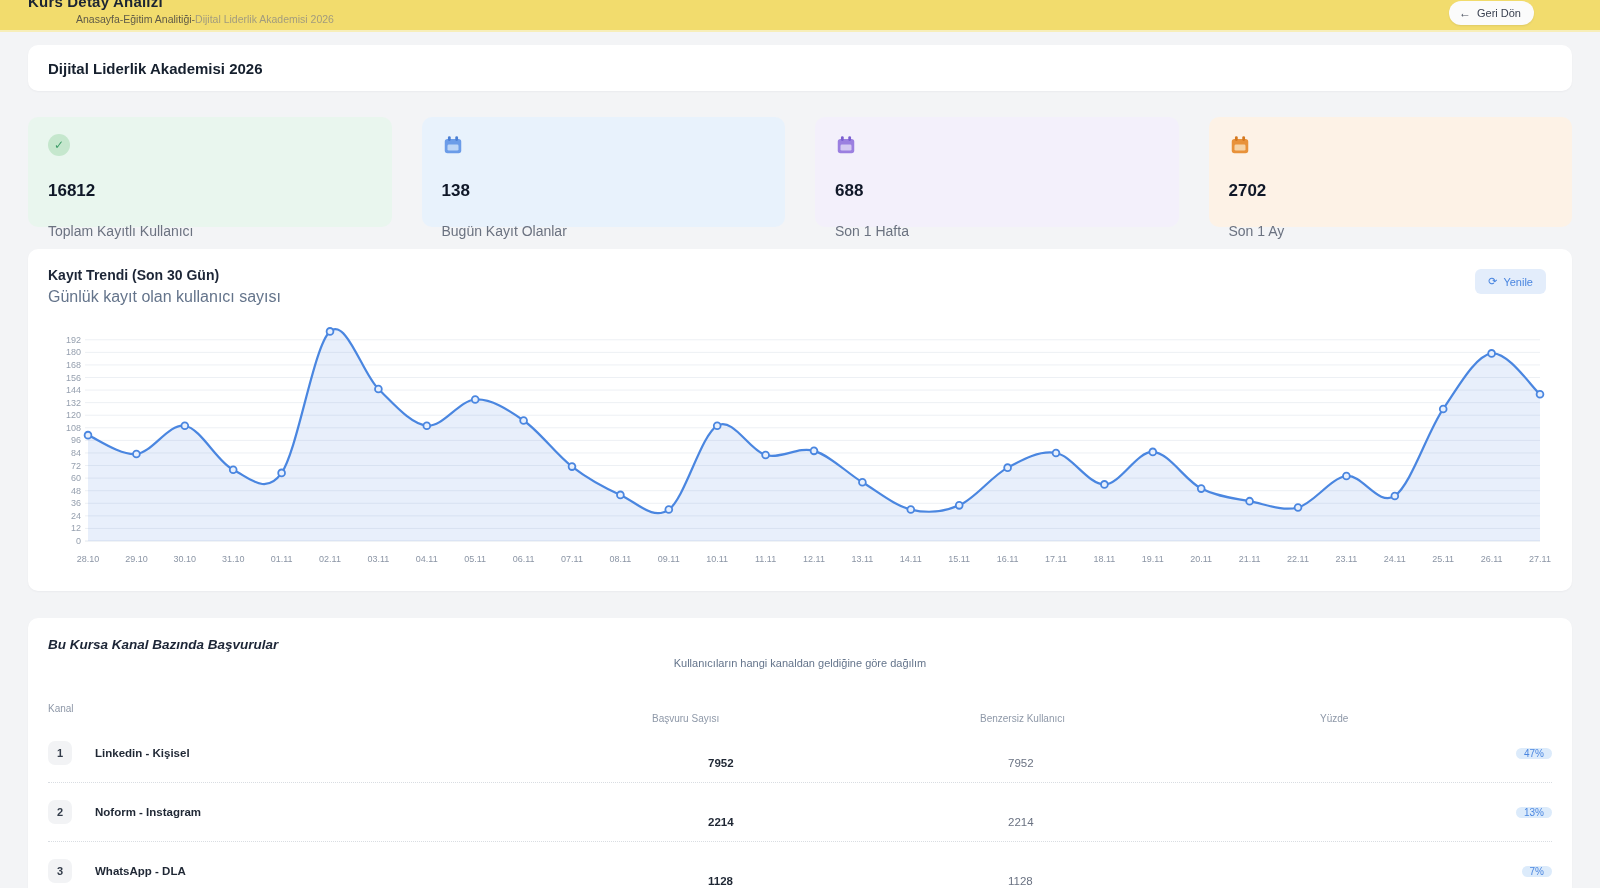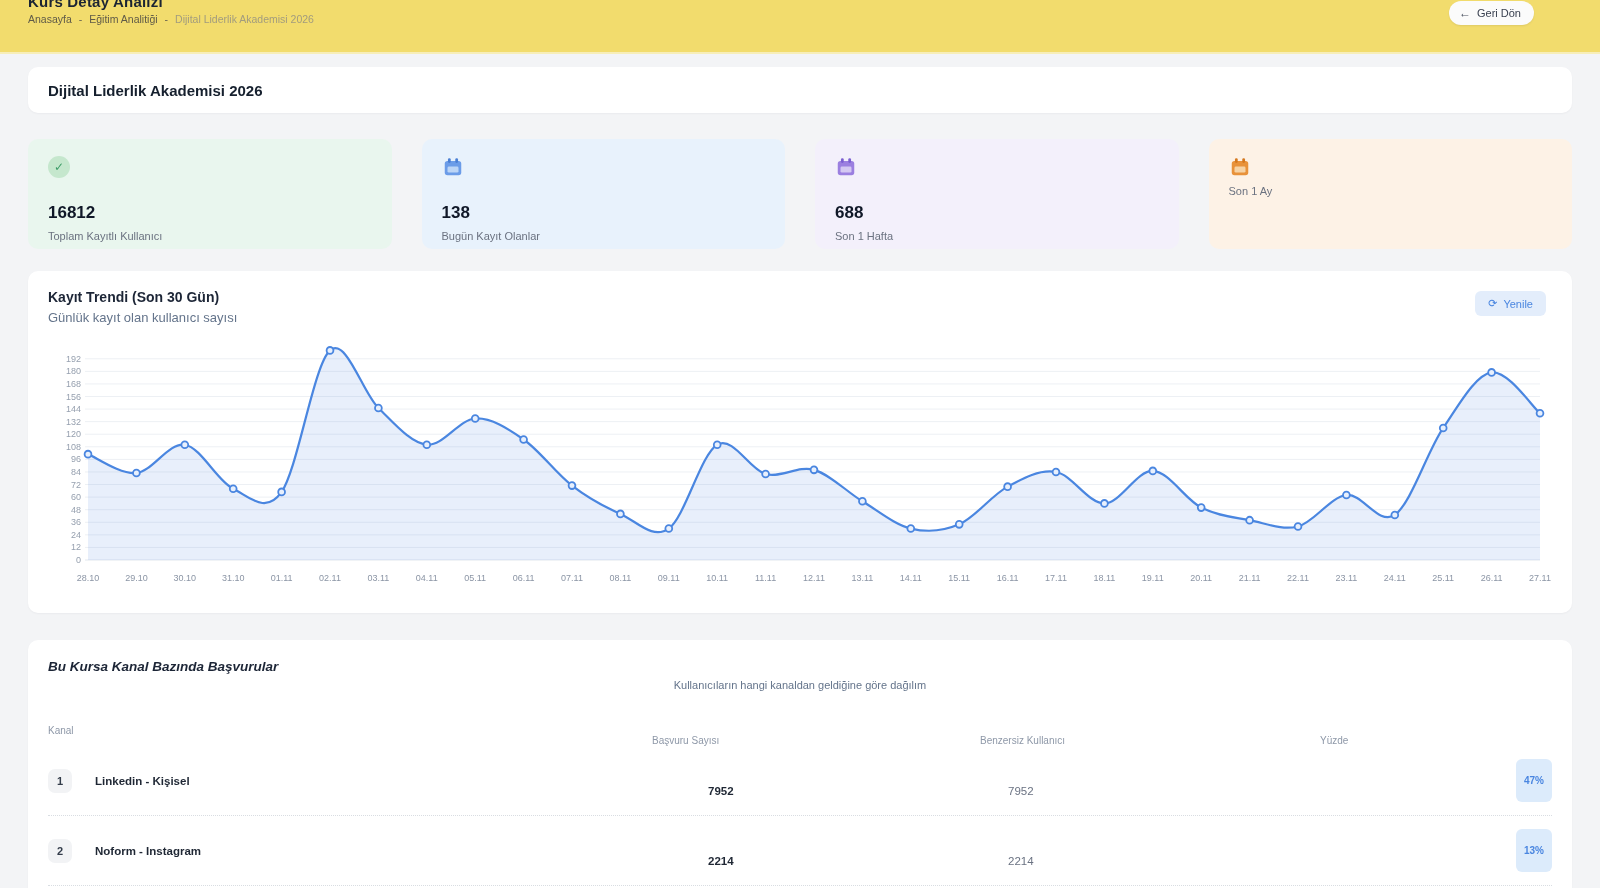--- a/index.html
+++ b/index.html
@@ -1,23 +1,23 @@
 <!DOCTYPE html>
 <html><head>
 <meta charset="utf-8">
 <style>
   * { margin:0; padding:0; box-sizing:border-box; }
   html,body { width:1600px; height:888px; overflow:hidden; background:#f3f4f6;
     font-family:"Liberation Sans","DejaVu Sans",sans-serif; }
 
   
-  .topbar { position:relative; height:54px; background:#f2dc6d; overflow:hidden;
+  .topbar { position:relative; height:32px; background:#f2dc6d; overflow:hidden;
     padding:0 28px; border-bottom:2px solid #f7eeb9; }
   .topbar h1 { margin-top:-7px; font-size:15px; font-weight:bold; color:#1b2433; letter-spacing:.2px; }
-  .crumbs { margin-top:3px; font-size:10.5px; color:#5f5a48; display:flex; gap:7px; align-items:center; }
+  .crumbs { margin-top:3px; font-size:10.5px; color:#5f5a48; display:flex; gap:0; align-items:center;margin-left:48px; }
   .crumbs .sep { color:#6b6550; }
   .crumbs .current { color:#a29c7e; }
   .back-btn { position:absolute; top:1px; right:66px; background:#fbfbfb; border:none;
     border-radius:13px; padding:5px 13px 5px 10px; font-size:11px; color:#3a4150;
     font-family:inherit; display:flex; align-items:center; gap:6px; cursor:pointer;
     box-shadow:0 1px 2px rgba(0,0,0,.08); }
   .back-btn .arrow { font-size:12px; color:#4a5160; }
 
   .wrap { padding:0 28px; }
   .card { background:#fff; border-radius:10px; }
@@ -27,27 +27,27 @@
     box-shadow:0 1px 2px rgba(16,24,40,.04); }
   .title-card h2 { font-size:15px; font-weight:bold; color:#16202e; }
 
   
   .stats { margin-top:26px; display:grid; grid-template-columns:repeat(4,1fr); gap:30px; }
   .stat { border-radius:10px; padding:17px 20px; height:110px; }
   .stat .ic { width:22px; height:22px; display:flex; align-items:center; justify-content:center; }
   .stat .check { width:22px; height:22px; border-radius:50%; background:#c5e7cd;
     color:#3d9d68; font-size:12px; font-weight:bold; display:flex; align-items:center; justify-content:center; }
   .stat .val { margin-top:25px; font-size:17px; font-weight:bold; color:#101828; }
-  .stat .lbl { margin-top:7px; font-size:11px; color:#6b7280; }
+  .stat .lbl { margin-top:22px; font-size:14px; color:#6b7280; }
 
   
   .chart-card { margin-top:22px; height:342px; padding:18px 20px 7px 20px; position:relative;
     box-shadow:0 1px 2px rgba(16,24,40,.04); }
   .chart-card .ct { font-size:14px; font-weight:bold; color:#1c2536; }
-  .chart-card .cs { margin-top:5px; font-size:13px; color:#64748b; }
+  .chart-card .cs { margin-top:5px; font-size:16px; color:#64748b; }
   .refresh-btn { position:absolute; top:20px; right:26px; background:#e3edfb; color:#4a86e0;
     border:none; border-radius:6px; padding:6px 13px; font-size:11px; font-family:inherit;
     display:flex; align-items:center; gap:6px; cursor:pointer; }
   .refresh-btn .ric { font-size:11px; }
   .chart-area { margin-top:6px; }
 
   
   .table-card { margin-top:27px; padding:19px 20px 20px 20px; min-height:300px;
     box-shadow:0 1px 2px rgba(16,24,40,.04); }
   .table-card .tt { font-size:13.5px; font-weight:bold; color:#1c2536;font-style:italic; }
@@ -57,22 +57,22 @@
   .thead .num, .trow .num { text-align:left;margin-top:20px; }
   .trow { padding:13px 0; border-bottom:1px dotted #d9dde2; }
   .trow:last-child { border-bottom:none; }
   .rank-wrap { display:flex; align-items:center; gap:23px; }
   .rank { width:24px; height:24px; border-radius:7px; background:#f2f3f5; color:#333c4a;
     font-size:11px; font-weight:bold; display:flex; align-items:center; justify-content:center; }
   .chan { font-size:11.5px; font-weight:bold; color:#1f2734; }
   .apps { font-size:11.5px; font-weight:bold; color:#1f2734; }
   .uniq { font-size:11.5px; color:#6a7282; }
   .pct-cell { display:flex; justify-content:flex-end; }
-  .pct { background:#dcebfb; color:#4a86e0; font-size:10px; font-weight:bold;
-    border-radius:6px; padding:16px 8px; }
+  .pct { background:#dcebfb; color:#4a86e0; font-size:10px; font-weight:normal;
+    border-radius:6px; padding:0 8px; }
 </style>
 </head>
 <body>
 
 <div class="topbar">
   <h1>Kurs Detay Analizi</h1>
   <div class="crumbs">
     <span>Anasayfa</span>
     <span class="sep">-</span>
     <span>Eğitim Analitiği</span>
@@ -129,20 +129,21 @@
 
     <div class="stat" style="background:#fdf2e6">
       <div class="ic">
         <svg width="22" height="22" viewBox="0 0 24 24">
           <rect x="3" y="5.5" width="18" height="15.5" rx="3" fill="#e8923a"></rect>
           <rect x="6.5" y="2.5" width="3" height="5" rx="1.4" fill="#d4781f"></rect>
           <rect x="14.5" y="2.5" width="3" height="5" rx="1.4" fill="#d4781f"></rect>
           <rect x="6" y="11.5" width="12" height="6.5" rx="1.5" fill="#f6d3a5"></rect>
         </svg>
       </div>
+      <div class="val">2702</div>
       <div class="lbl">Son 1 Ay</div>
     </div>
   </div>
 
   <div class="card chart-card">
     <div class="ct">Kayıt Trendi (Son 30 Gün)</div>
     <div class="cs">Günlük kayıt olan kullanıcı sayısı</div>
     <button class="refresh-btn">
       <span class="ric">⟳</span>
       <span>Yenile</span>

